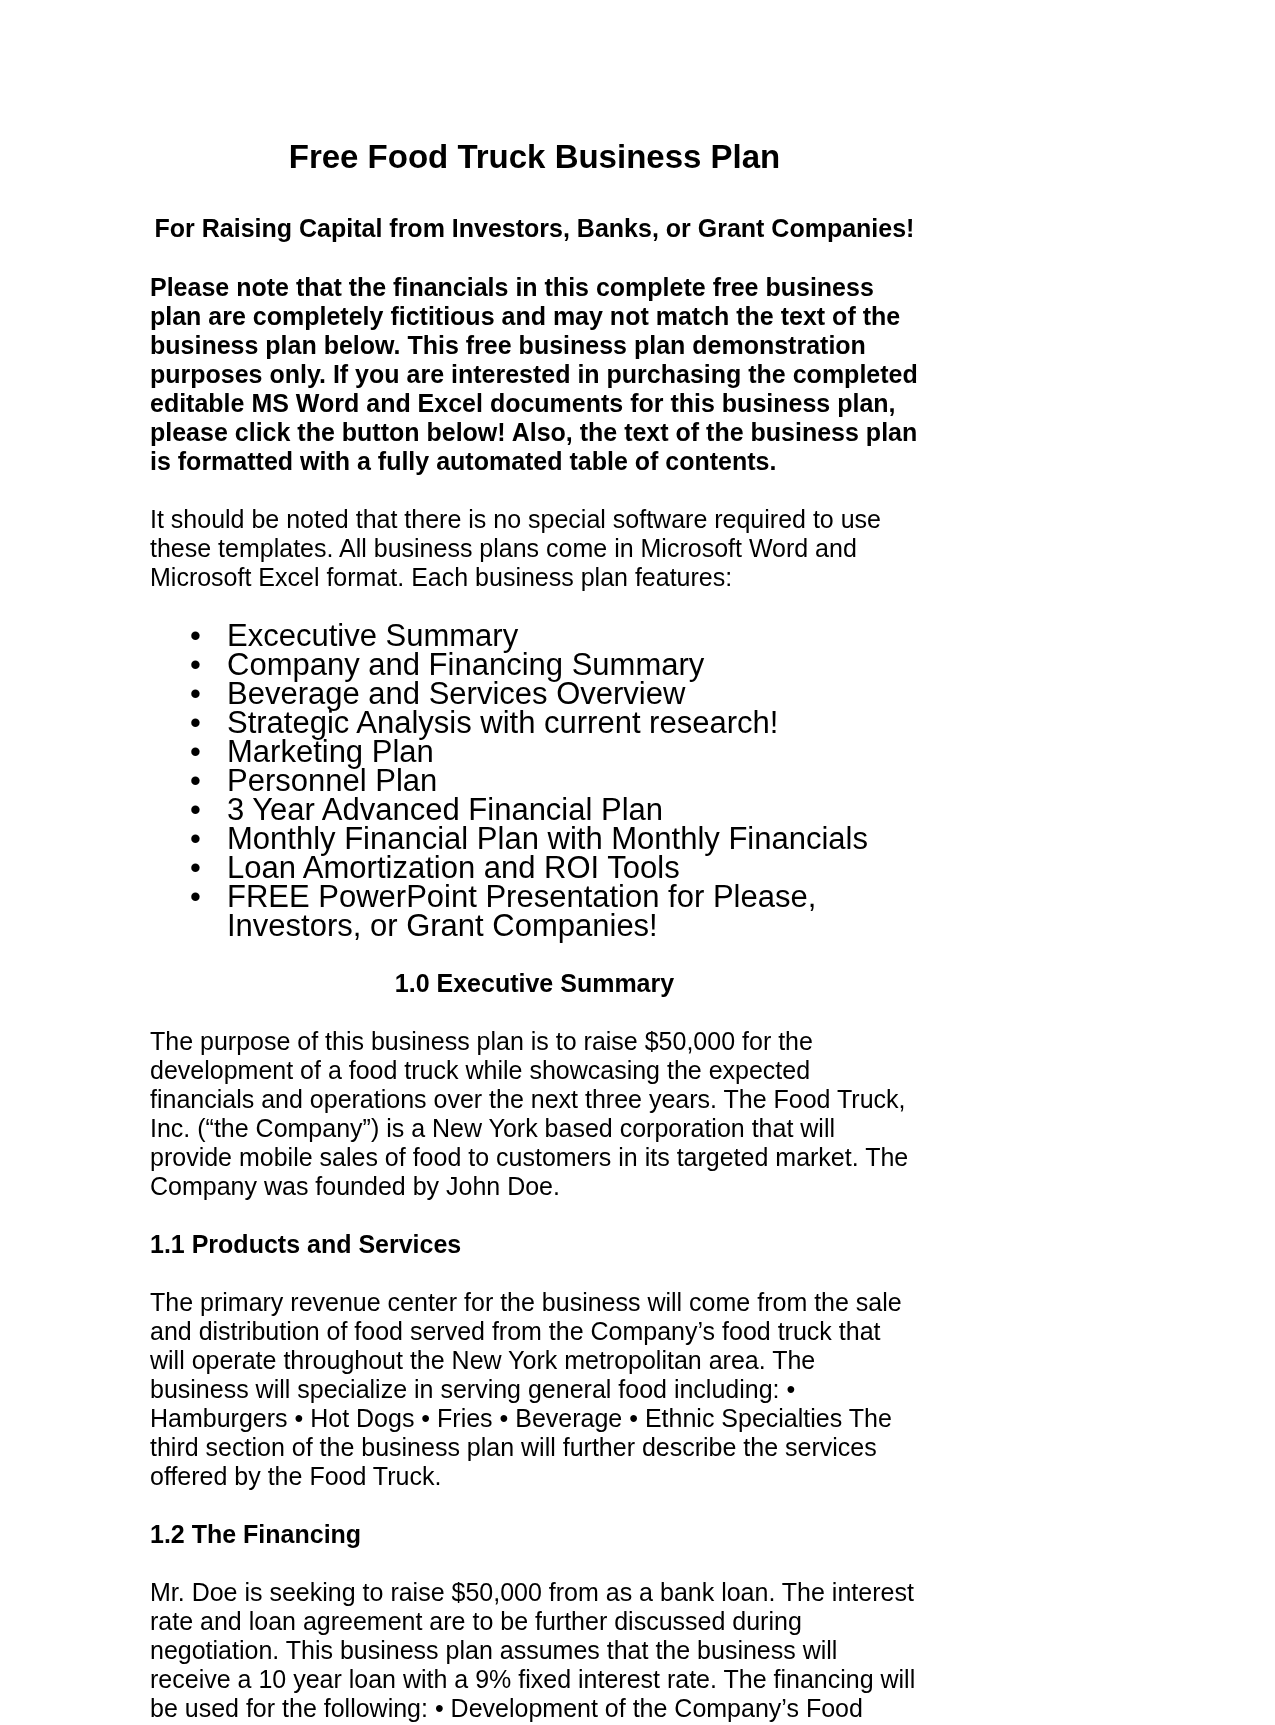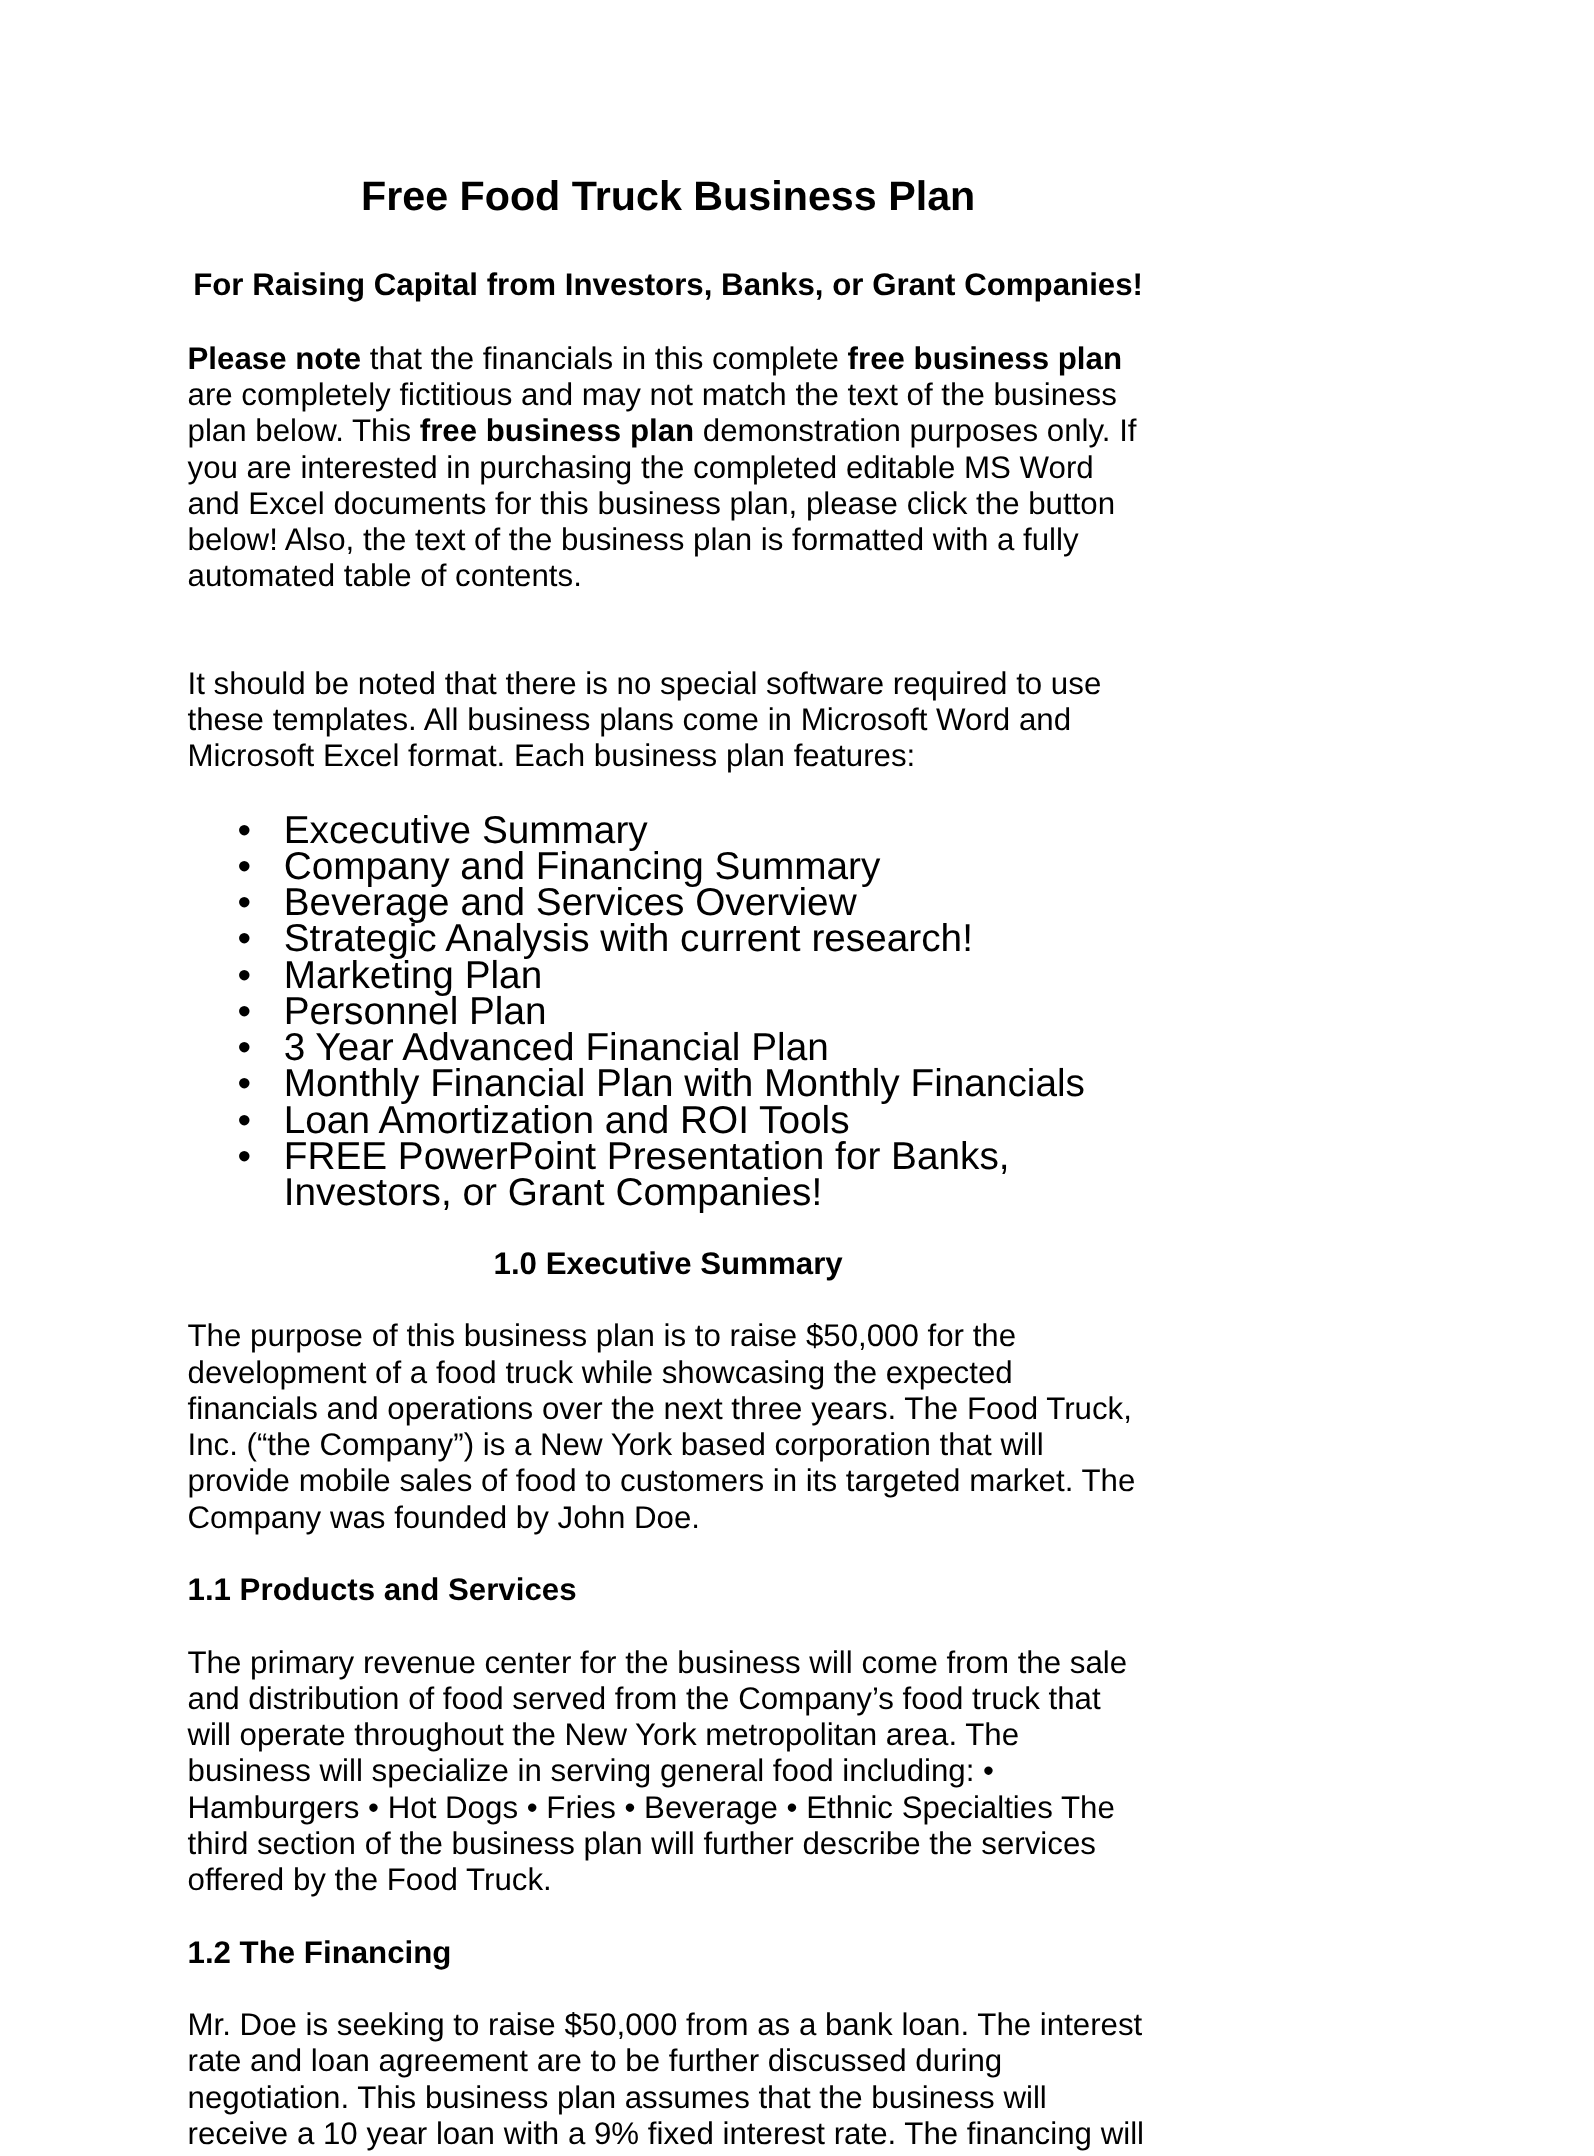--- a/index.html
+++ b/index.html
@@ -34,21 +34,22 @@
     text-align: center;
     margin: 0 0 30px 0;
   }
   .para {
     font-size: 25px;
     line-height: 29px;
     margin: 0 0 29px 0;
     text-align: left;
   }
   .para.gap-double {
-    margin-bottom: 57px;
+    margin-bottom: 29px;
+    font-weight: bold;
   }
   ul.features {
     list-style: none;
     margin: 0 0 29px 0;
     padding: 0 0 0 77px;
   }
   ul.features li {
     font-size: 31px;
     line-height: 29px;
     position: relative;
@@ -84,21 +85,21 @@
   <ul class="features" id="features-list">
       <li>Excecutive Summary</li>
       <li>Company and Financing Summary</li>
       <li>Beverage and Services Overview</li>
       <li>Strategic Analysis with current research!</li>
       <li>Marketing Plan</li>
       <li>Personnel Plan</li>
       <li>3 Year Advanced Financial Plan</li>
       <li>Monthly Financial Plan with Monthly Financials</li>
       <li>Loan Amortization and ROI Tools</li>
-      <li>FREE PowerPoint Presentation for Banks, Investors, or Grant Companies!</li>
+      <li>FREE PowerPoint Presentation for Please, Investors, or Grant Companies!</li>
     </ul>
 
   <div id="sections">
       <h3 class="section-heading center">1.0 Executive Summary</h3>
       <p class="para">The purpose of this business plan is to raise $50,000 for the development of a food truck while showcasing the expected financials and operations over the next three years. The Food Truck, Inc. (“the Company”) is a New York based corporation that will provide mobile sales of food to customers in its targeted market. The Company was founded by John Doe.</p>
       <h3 class="section-heading">1.1 Products and Services</h3>
       <p class="para">The primary revenue center for the business will come from the sale and distribution of food served from the Company’s food truck that will operate throughout the New York metropolitan area. The business will specialize in serving general food including: • Hamburgers • Hot Dogs • Fries • Beverage • Ethnic Specialties The third section of the business plan will further describe the services offered by the Food Truck.</p>
       <h3 class="section-heading">1.2 The Financing</h3>
       <p class="para">Mr. Doe is seeking to raise $50,000 from as a bank loan. The interest rate and loan agreement are to be further discussed during negotiation. This business plan assumes that the business will receive a 10 year loan with a 9% fixed interest rate. The financing will be used for the following: • Development of the Company’s Food Truck • Financing</p>
     </div>

